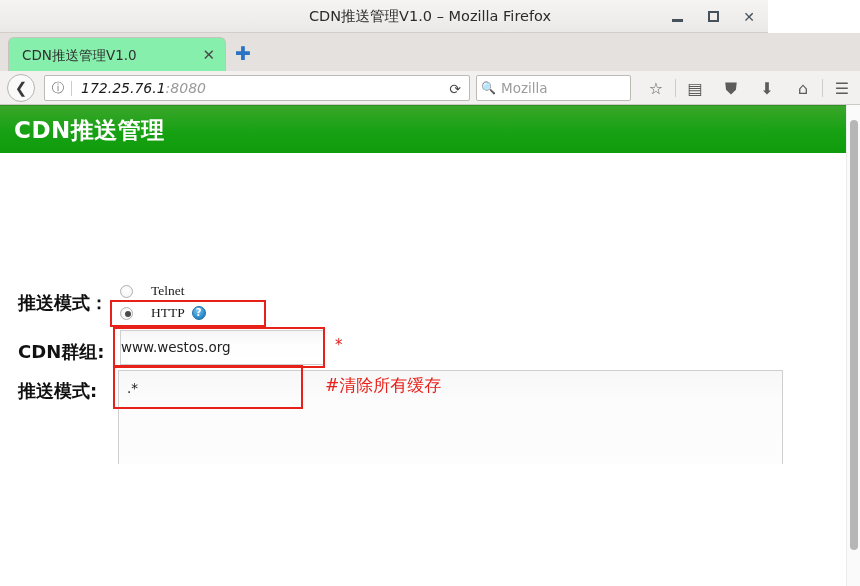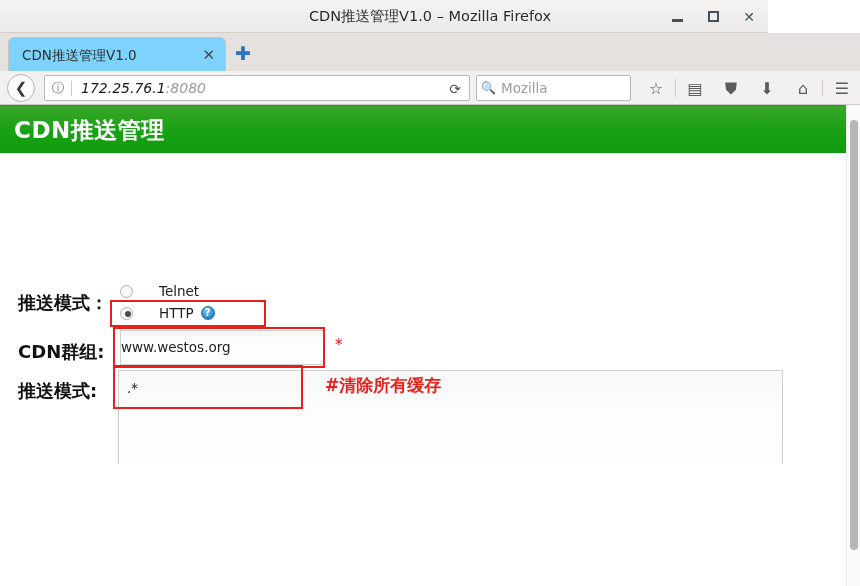--- a/index.html
+++ b/index.html
@@ -36,21 +36,21 @@
   .winbtn .min-glyph { display:block; width: 11px; height: 3px; background: #45525c; margin-top: 7px;}
   .winbtn .max-glyph { display:block; width: 11px; height: 11px; border: 2.5px solid #45525c; }
 
   
   .tabstrip {
     position: absolute; left: 0; top: 33px; width: 860px; height: 38px;
     background: #e4e1de;
   }
   .tab {
     position: absolute; left: 8px; top: 4px; width: 218px; height: 34px;
-    background: #7dd3fc;
+    background: #86efac;
     border: 1px solid #c6c2bd; border-bottom: none;
     border-top-left-radius: 6px; border-top-right-radius: 6px;
   }
   .tab-label {
     position: absolute; left: 13px; top: 0; height: 34px; line-height: 34px;
     font-size: 13.5px; color: #303030; white-space: nowrap;
   }
   .tab-close {
     position: absolute; right: 10px; top: 0; height: 34px; line-height: 34px;
     font-size: 15px; color: #4a4a4a;
@@ -142,21 +142,21 @@
     width: 13px; height: 13px; border-radius: 50%;
     border: 1px solid #b0b0b0;
     background: radial-gradient(circle at 50% 40%, #ffffff 0%, #f0f0f0 100%);
     display: inline-block; position: relative;
   }
   .radio-dot.checked::after {
     content: ""; position: absolute; left: 3.5px; top: 3.5px;
     width: 6px; height: 6px; border-radius: 50%; background: #4a4a4a;
   }
   .radio-text {
-    margin-left: 26px; font-size: 13.5px; color: #1b1b1b;
+    margin-left: 18px; font-size: 13.5px; color: #1b1b1b; font-family: Liberation Serif, serif;
   }
   .help-icon {
     margin-left: 7px; width: 14px; height: 14px; border-radius: 50%;
     background: radial-gradient(circle at 40% 30%, #7dc3ee 0%, #2e8fcf 60%, #1c6ea8 100%);
     color: #fff; font-size: 10px; font-weight: bold;
     display: inline-flex; align-items: center; justify-content: center;
     line-height: 1; border: 1px solid #1d6ea6;
   }
 
   .text-input {
@@ -174,21 +174,21 @@
   .textarea {
     position: absolute; left: 118px; top: 265px; width: 665px; height: 265px;
     background: linear-gradient(to bottom, #f7f7f7 0%, #fcfcfc 12%, #ffffff 100%);
     border: 1px solid #cfcfcf;
     font-size: 13.5px; color: #222;
     padding: 9px 8px;
   }
 
   .annotation {
     position: absolute; left: 325px; top: 269px;
-    color: #e8201a; font-size: 17px; font-weight: bold; white-space: nowrap;
+    color: #e8201a; font-size: 17px; font-weight: normal; white-space: nowrap;
   }
 
   .redbox { position: absolute; border: 2px solid #e8201a; }
   .redbox-http  { left: 110px; top: 195px; width: 156px; height: 27px; }
   .redbox-group { left: 113px; top: 222px; width: 212px; height: 41px; }
   .redbox-area  { left: 113px; top: 260px; width: 190px; height: 44px; }
 
   
   .scrollbar-track {
     position: absolute; right: 0; top: 105px; width: 14px; height: 481px;

